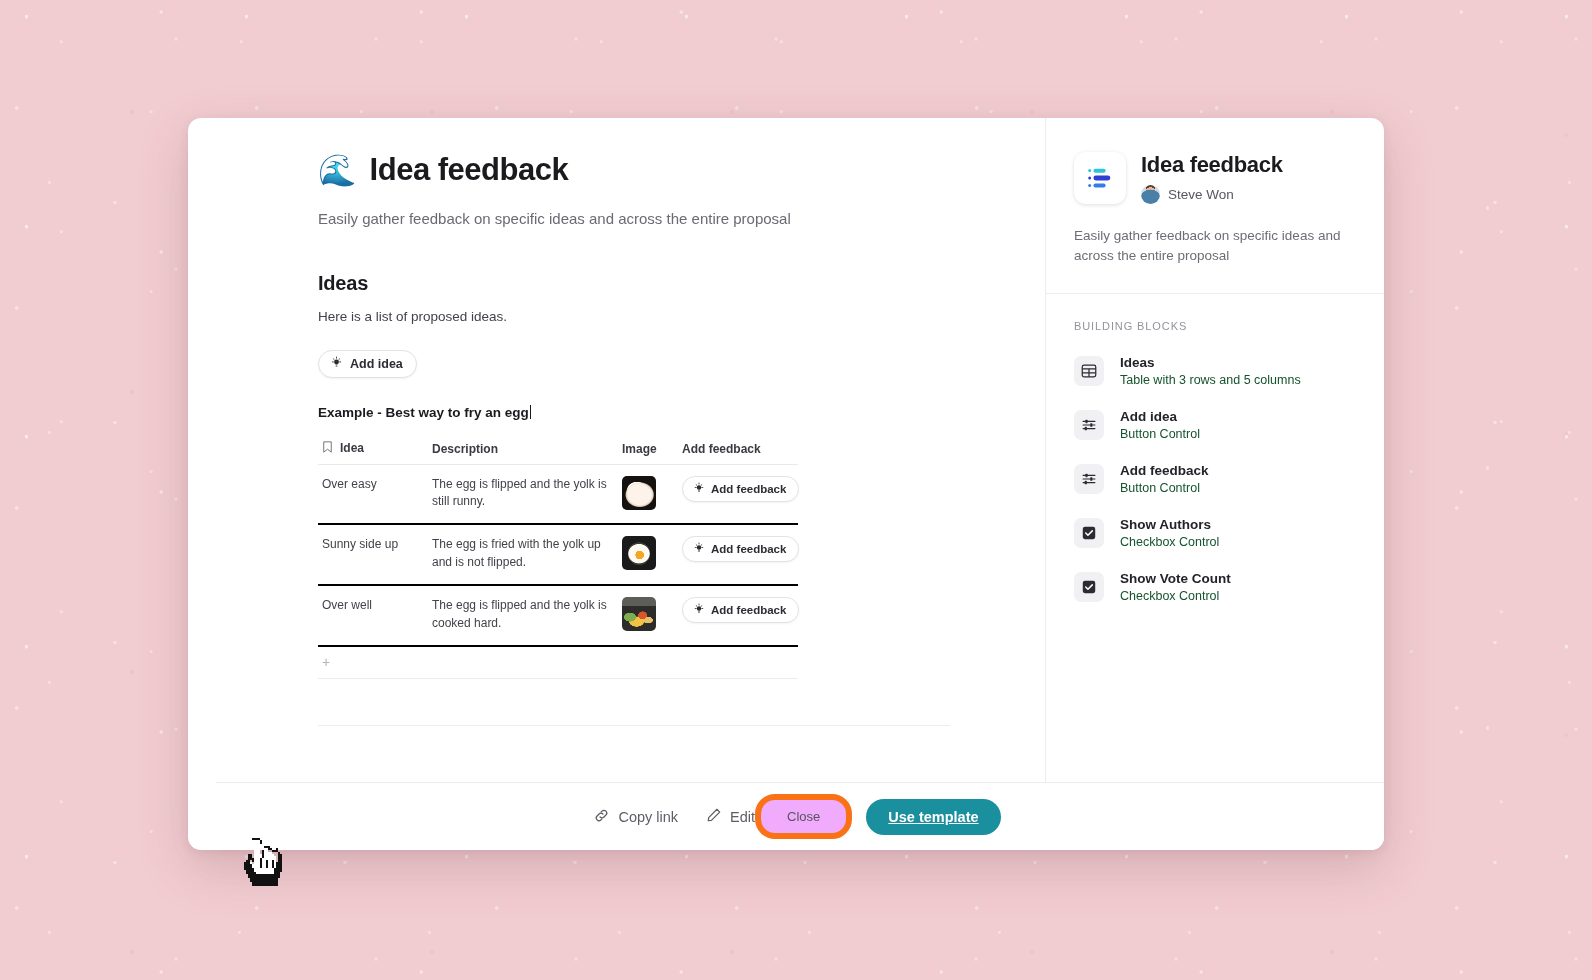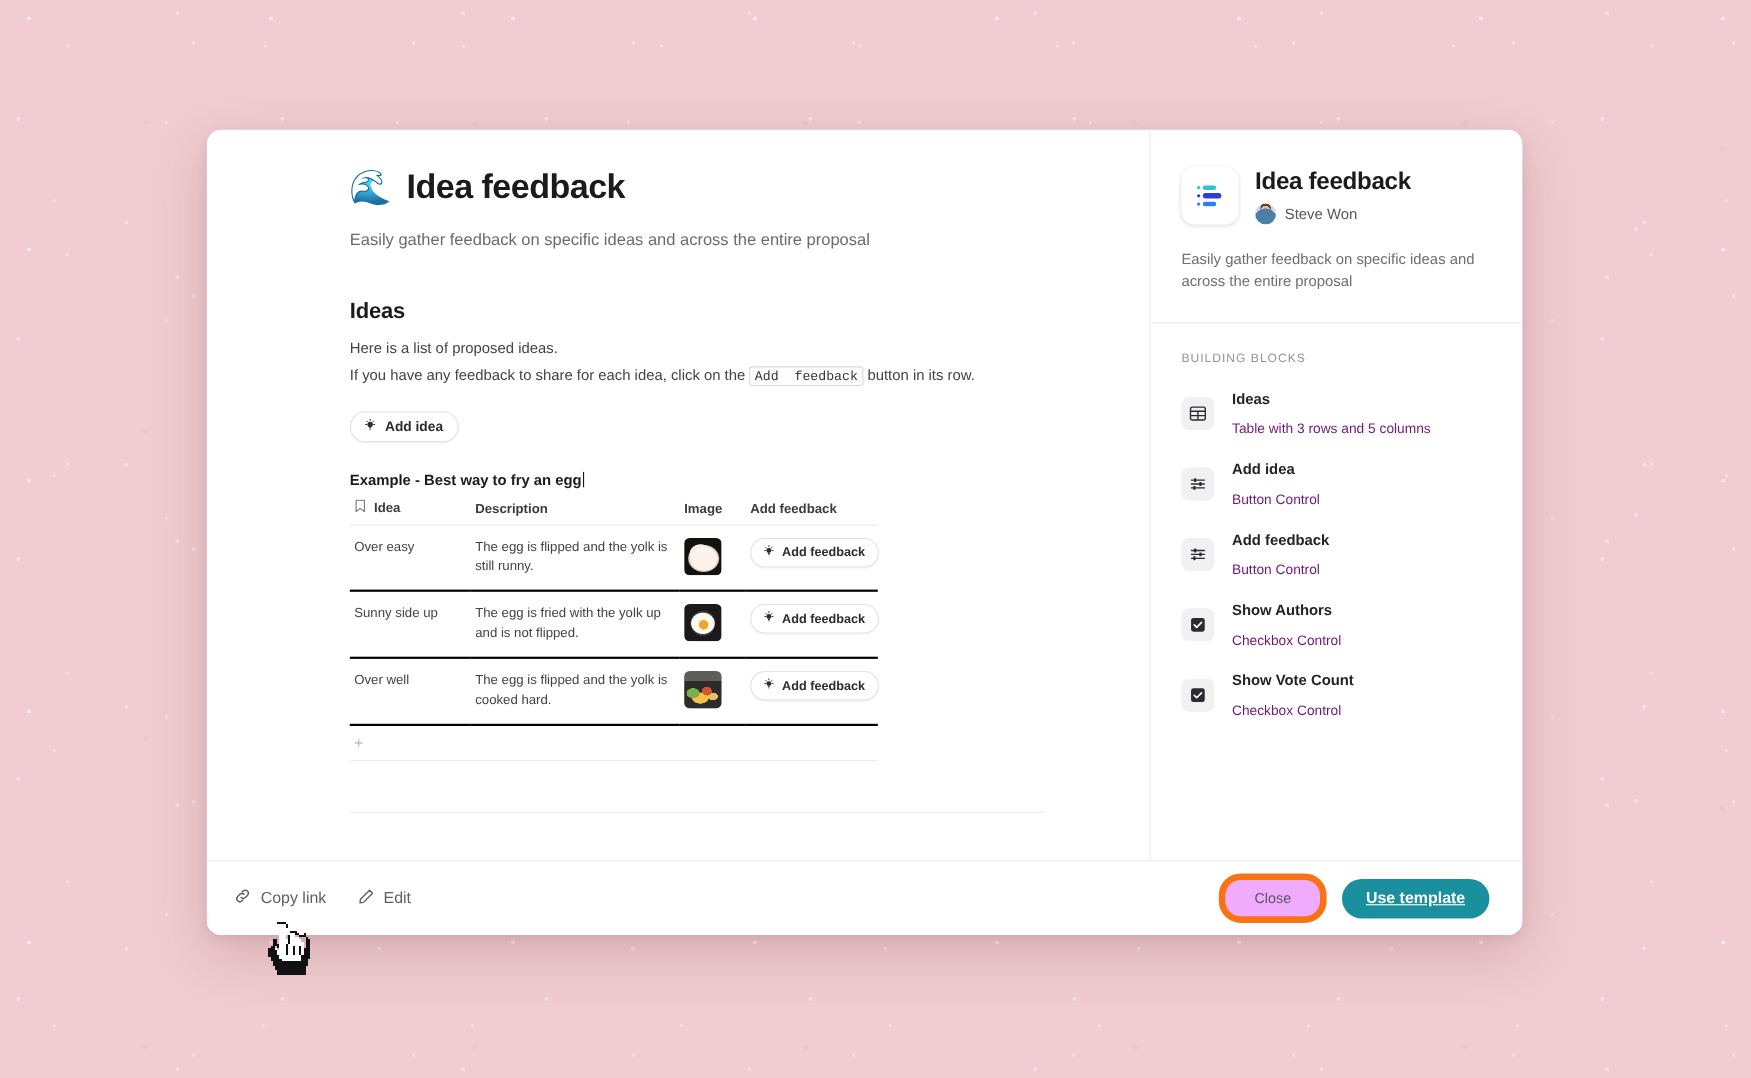--- a/index.html
+++ b/index.html
@@ -96,21 +96,21 @@
     margin:27px 0 0 0; font-size:13.5px; font-weight:700; color:#1b1b1f;
     display:inline-block; position:relative;
   }
   .caret {
     display:inline-block; width:1px; height:14px;
     background:#1b1b1f; vertical-align:-2px; margin-left:1px;
   }
 
   
   table.ideas {
-    width:480px; border-collapse:collapse; margin-top:8px;
+    width:480px; border-collapse:collapse; margin-top:20px;
     table-layout:fixed;
   }
   table.ideas th {
     text-align:left; font-size:12px; font-weight:700; color:#3a3a42;
     padding:0 8px 8px 4px; border-bottom:1px solid #e9e9ec;
     vertical-align:bottom;
   }
   table.ideas td {
     font-size:12px; color:#42424a; line-height:1.45;
     padding:11px 8px 13px 4px; border-bottom:2px solid #000000;
@@ -204,29 +204,30 @@
   .blocks-label {
     font-size:11px; letter-spacing:.9px; color:#93939b; font-weight:400;
     margin:0 0 12px 0;
   }
   .block-row { display:flex; align-items:center; gap:16px; padding:11px 0; }
   .block-icon {
     width:30px; height:30px; flex:0 0 30px; border-radius:7px;
     background:#f1f1f3; display:flex; align-items:center; justify-content:center;
   }
   .block-name { font-size:13.5px; font-weight:700; color:#23232a; }
-  .block-sub { font-size:12.5px; color:#701a75; margin-top:13px; }
+  .block-sub { font-size:12.5px; color:#14532d; margin-top:3px; }
 
   
   #footer {
     flex:0 0 68px; height:68px;
     border-top:1px solid #ececee;
-    display:flex; align-items:center; justify-content:space-between;
+    display:flex; align-items:center; justify-content:center;
     padding:0 30px 0 24px;
     background:#fff;
+    margin-left:28px;
   }
   .footer-left { display:flex; align-items:center; gap:28px; }
   .footer-link {
     display:inline-flex; align-items:center; gap:8px;
     font-size:14.5px; color:#5e5e66; cursor:pointer;
   }
   .footer-right { display:flex; align-items:center; gap:14px; }
   .btn-close {
     border:6px solid #f97316; background:#f0abfc; color:#55555d;
     border-radius:20px; padding:9px 26px; font-size:13px; cursor:pointer;
@@ -257,23 +258,20 @@
           <span class="wave-emoji">🌊</span>
           <h1 class="doc-title">Idea feedback</h1>
         </div>
 
         <p class="doc-subtitle">Easily gather feedback on specific ideas and across the entire proposal</p>
 
         <h2 class="section-title">Ideas</h2>
 
         <p class="para">Here is a list of proposed ideas.</p>
 
-        <p class="para">
-          <span>If you have any feedback to share for each idea, click on the </span><code class="inline-code">Add  feedback</code><span> button in its row.</span>
-        </p>
 
         <div id="add-idea-wrap">
           <button class="btn-pill">
             <span>
               <svg width="13" height="13" viewBox="0 0 16 16" fill="none" aria-hidden="true">
                 <circle cx="8" cy="7.3" r="3" fill="#2c2c33"></circle>
                 <rect x="6.6" y="10.4" width="2.8" height="1" rx=".5" fill="#2c2c33"></rect>
                 <rect x="6.9" y="12" width="2.2" height="1" rx=".5" fill="#2c2c33"></rect>
                 <g stroke="#2c2c33" stroke-width="1.1" stroke-linecap="round">
                   <path d="M8 1.3v1.4"></path>

